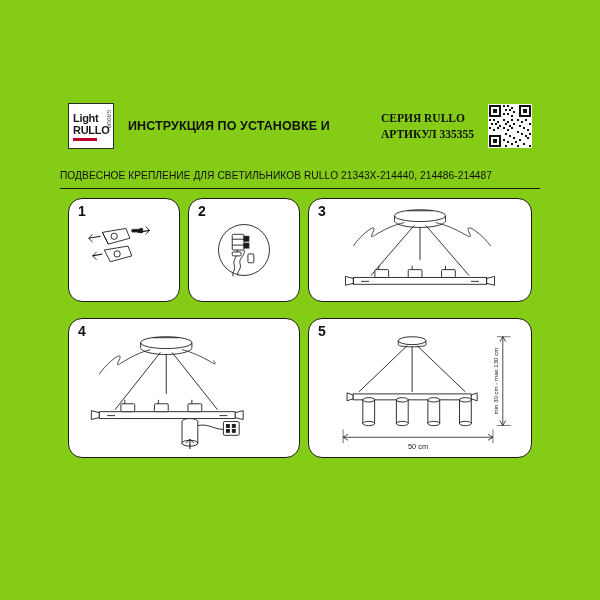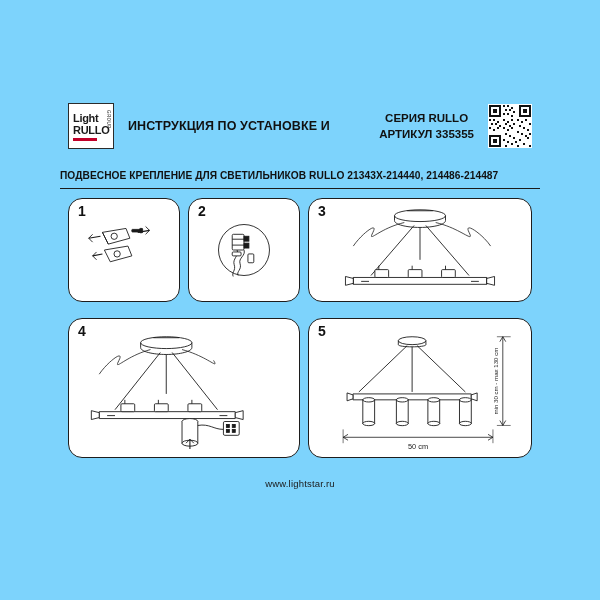--- a/index.html
+++ b/index.html
@@ -5,21 +5,21 @@
   * { box-sizing: border-box; }
   html, body {
     margin: 0; padding: 0;
     width: 600px; height: 600px;
     background: #ffffff;
     font-family: "Liberation Sans", sans-serif;
   }
   #sheet {
     position: relative;
     width: 600px; height: 600px;
-    background: #7dd3fc;
+    background: #84cc16;
     overflow: hidden;
   }
 
   
   #header {
     position: absolute;
     left: 68px; top: 100px;
     width: 464px; height: 52px;
     display: flex;
     align-items: center;
@@ -65,23 +65,24 @@
   }
   #title-block .t-line {
     font-size: 12.5px;
     font-weight: bold;
     color: #111;
     line-height: 16px;
     letter-spacing: 0.1px;
   }
 
   #series-block {
-    text-align: center;
+    text-align: left;
     flex: 0 0 auto;
     margin-left: 6px;
+    font-family: Liberation Serif, serif;
   }
   #series-block .s-line {
     font-size: 11.5px;
     font-weight: bold;
     color: #111;
     line-height: 16px;
   }
 
   #qr {
     flex: 0 0 auto;
@@ -89,21 +90,21 @@
     width: 44px; height: 44px;
     position: relative;
   }
 
   
   #subtitle {
     position: absolute;
     left: 60px; top: 170px;
     width: 480px;
     font-size: 10.2px;
-    font-weight: bold;
+    font-weight: normal;
     color: #111;
     letter-spacing: 0.05px;
   }
   #rule {
     position: absolute;
     left: 60px; top: 188px;
     width: 480px; height: 1px;
     background: #1a1a1a;
   }
 
@@ -399,15 +400,14 @@
         <path d="M196 18 L196 108" stroke-width="0.8"></path>
         <path d="M193 23 L196 18 L199 23" stroke-width="0.8"></path>
         <path d="M193 103 L196 108 L199 103" stroke-width="0.8"></path>
         <path d="M190 18 L204 18 M190 108 L204 108" stroke-width="0.6"></path>
       </g>
       <text x="110" y="132" text-anchor="middle" font-family="Liberation Sans, sans-serif" font-size="7.5" fill="#1a1a1a">50 cm</text>
       <text x="191" y="63" text-anchor="middle" font-family="Liberation Sans, sans-serif" font-size="6.2" fill="#1a1a1a" transform="rotate(-90 191 63)">min 30 cm - max 130 cm</text>
     </svg>
   </div>
 
-  <div id="footer">www.lightstar.ru</div>
 
 </div>
 
 </body></html>

